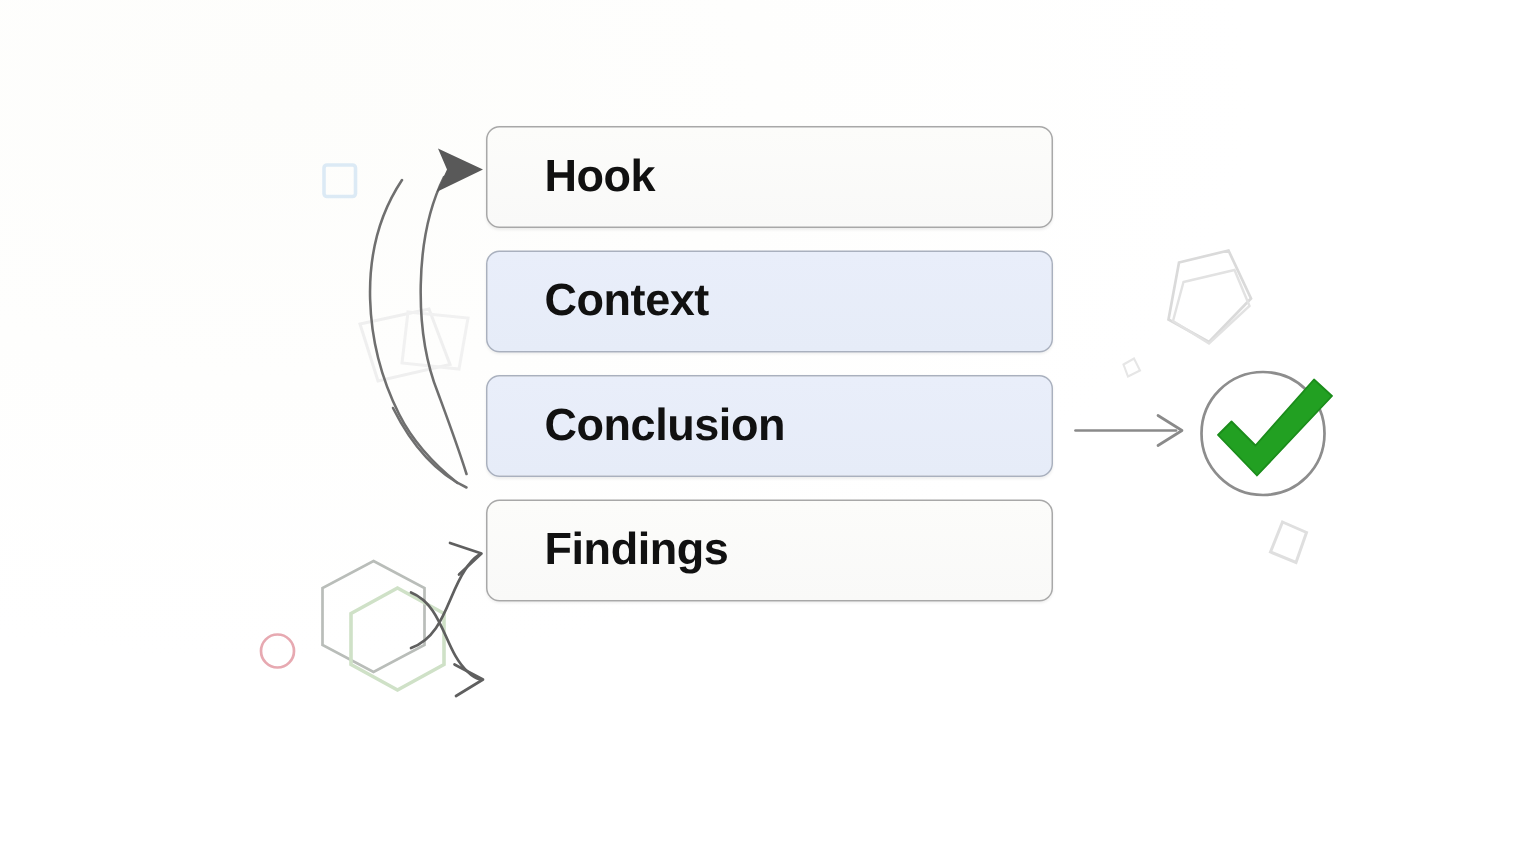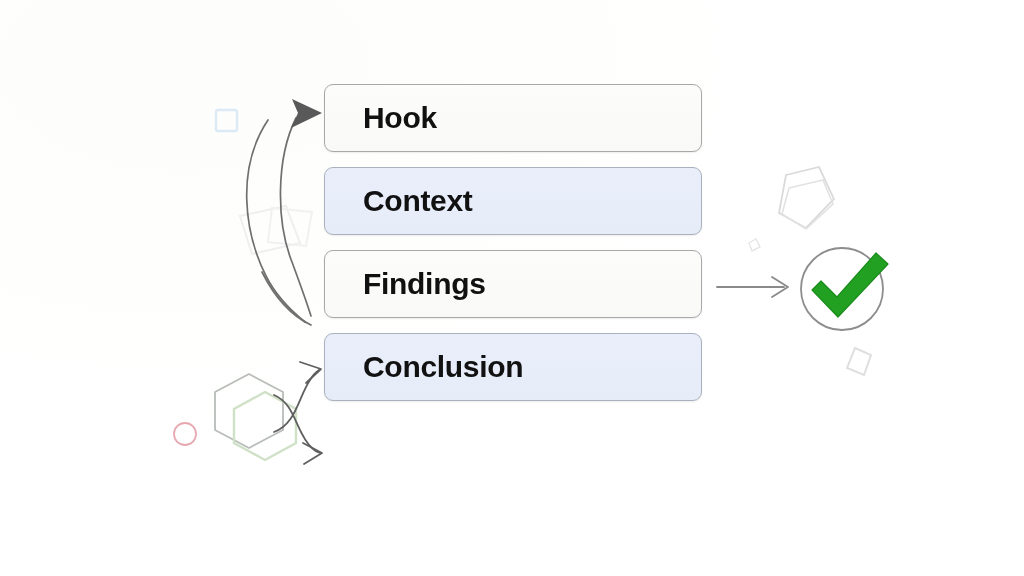--- a/index.html
+++ b/index.html
@@ -113,25 +113,25 @@
     <path d="M855 348 L871 355 L864 375 L847 368 Z" fill="none" stroke="#dfdfdf" stroke-width="2"></path>
   </svg>
 
   <div class="steps">
     <div class="step-box plain">
       <span class="step-label">Hook</span>
     </div>
     <div class="step-box highlight">
       <span class="step-label">Context</span>
     </div>
+    <div class="step-box highlight">
+      <span class="step-label">Conclusion</span>
+    </div>
     <div class="step-box plain">
       <span class="step-label">Findings</span>
-    </div>
-    <div class="step-box highlight">
-      <span class="step-label">Conclusion</span>
     </div>
   </div>
 
   <svg class="arrow-layer" viewBox="0 0 1024 576">
 
     <path d="M268 120 C236 168 244 232 266 276 C276 296 290 310 305 322" fill="none" stroke="#6f6f6f" stroke-width="1.7" stroke-linecap="round"></path>
     <path d="M296 118 C276 158 276 222 292 262 C299 281 305 297 311 316" fill="none" stroke="#6f6f6f" stroke-width="1.7" stroke-linecap="round"></path>
 
     <path d="M262 272 C276 300 292 316 311 325" fill="none" stroke="#6f6f6f" stroke-width="1.7" stroke-linecap="round"></path>
 

